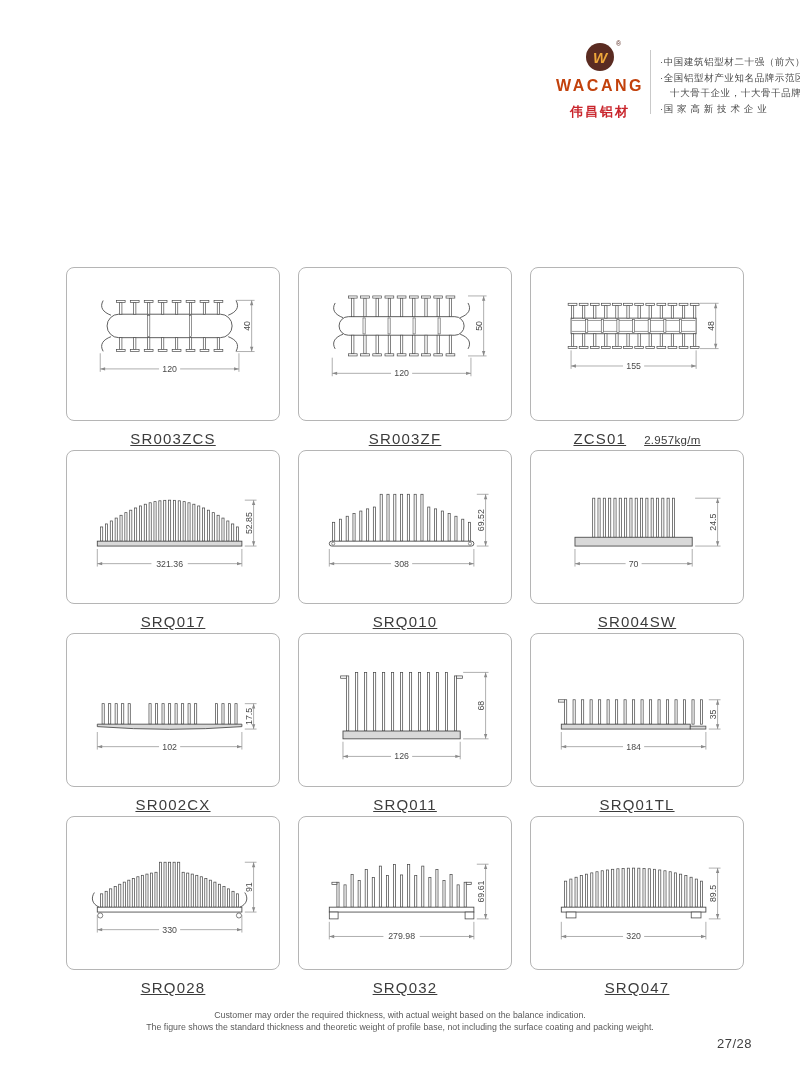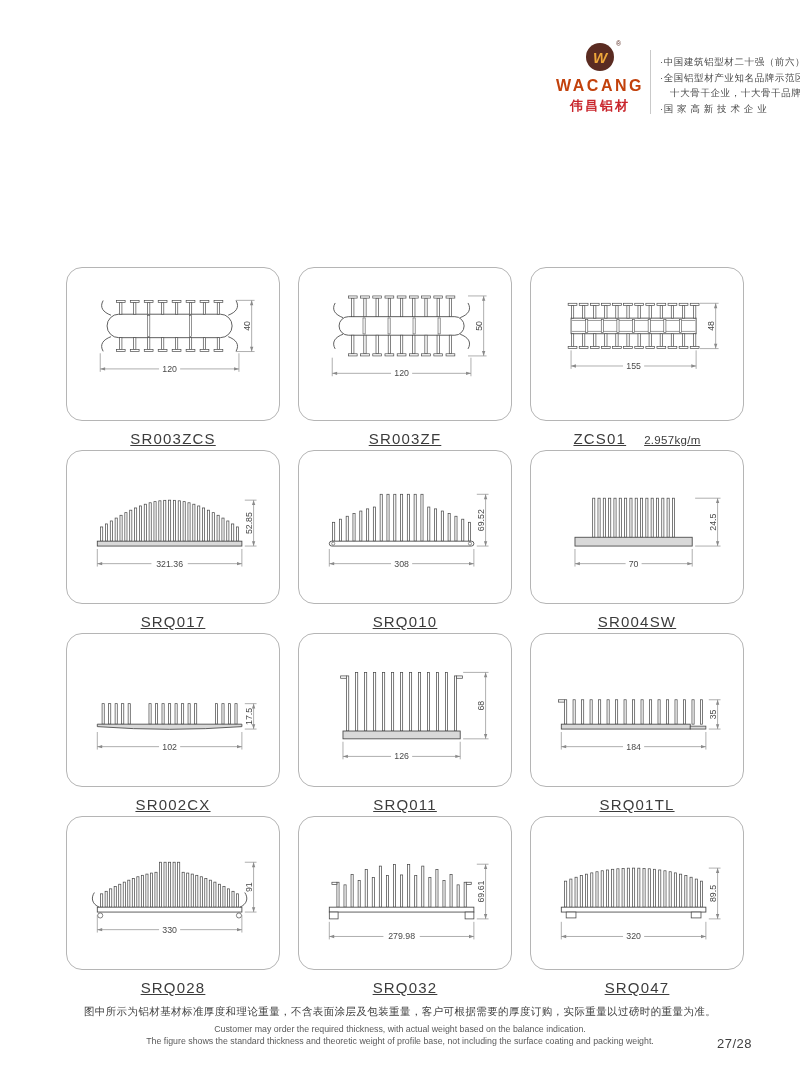--- a/index.html
+++ b/index.html
@@ -4,31 +4,31 @@
 <style>
   html,body{margin:0;padding:0;background:#fff;}
   .page{position:relative;width:800px;height:1085px;background:#ffffff;overflow:hidden;
         font-family:"Liberation Sans",sans-serif;color:#3c3c3c;}
 
   
   .logo{position:absolute;left:556px;top:42px;width:88px;text-align:center;}
   .logo-mark{position:relative;height:32px;}
   .logo-mark .reg{position:absolute;top:-2px;left:60px;font-size:7px;color:#5a2b21;}
   .brand-en{margin-top:3px;font-size:16px;font-weight:bold;letter-spacing:2.5px;color:#c2410c;}
-  .brand-cn{margin-top:2px;font-size:13px;font-weight:bold;letter-spacing:2px;color:#c9252c;}
+  .brand-cn{margin-top:8px;font-size:13px;font-weight:bold;letter-spacing:2px;color:#c9252c;}
   .hdr-divider{position:absolute;left:650px;top:50px;width:1px;height:64px;background:#c9c9c9;}
   .accolades{position:absolute;left:660px;top:54px;font-size:9.5px;line-height:15.5px;
              letter-spacing:0.6px;color:#4a4a4a;white-space:nowrap;}
 
   
   .grid{position:absolute;left:66px;top:267px;display:grid;
         grid-template-columns:repeat(3,214px);column-gap:18px;row-gap:3px;}
   .cell{width:214px;display:flex;flex-direction:column;align-items:center;}
   .box{width:214px;height:154px;box-sizing:border-box;border:1.3px solid #b5b5b5;
-       border-radius:16px;display:flex;align-items:center;justify-content:center;background:#fff;}
+       border-radius:8px;display:flex;align-items:center;justify-content:center;background:#fff;}
   .plabel{margin-top:9px;font-size:15px;letter-spacing:1.2px;color:#3c3c3c;white-space:nowrap;text-decoration:underline;}
   .wt{font-size:11.5px;letter-spacing:0.3px;margin-left:18px;color:#3c3c3c;}
   svg text{font-family:"Liberation Sans",sans-serif;}
 
   
   .footer{position:absolute;left:0;top:1005px;width:100%;text-align:center;}
   .note-cn{font-size:10.5px;color:#3f3f3f;letter-spacing:0.4px;}
   .note-en{margin-top:5px;font-size:8.8px;line-height:11.5px;color:#5a5a5a;}
   .pagenum{position:absolute;right:48px;top:1036px;font-size:13px;color:#3f3f3f;letter-spacing:0.5px;}
 </style>
@@ -667,21 +667,20 @@
             <rect x="93.2" y="114.5" width="21.6" height="9" fill="#fff"></rect>
             <text x="104" y="122" text-anchor="middle" font-size="9" fill="#4a4a4a">320</text>
           </svg>
       </div>
       <div class="plabel">SRQ047</div>
     </div>
 
   </div>
 
   <div class="footer">
-    <div class="note-cn">图中所示为铝材基材标准厚度和理论重量，不含表面涂层及包装重量，客户可根据需要的厚度订购，实际重量以过磅时的重量为准。</div>
     <div class="note-en">
       <div>Customer may order the required thickness, with actual weight based on the balance indication.</div>
       <div>The figure shows the standard thickness and theoretic weight of profile base, not including the surface coating and packing weight.</div>
     </div>
   </div>
   <div class="pagenum">27/28</div>
 
 </div>
 
 </body></html>

